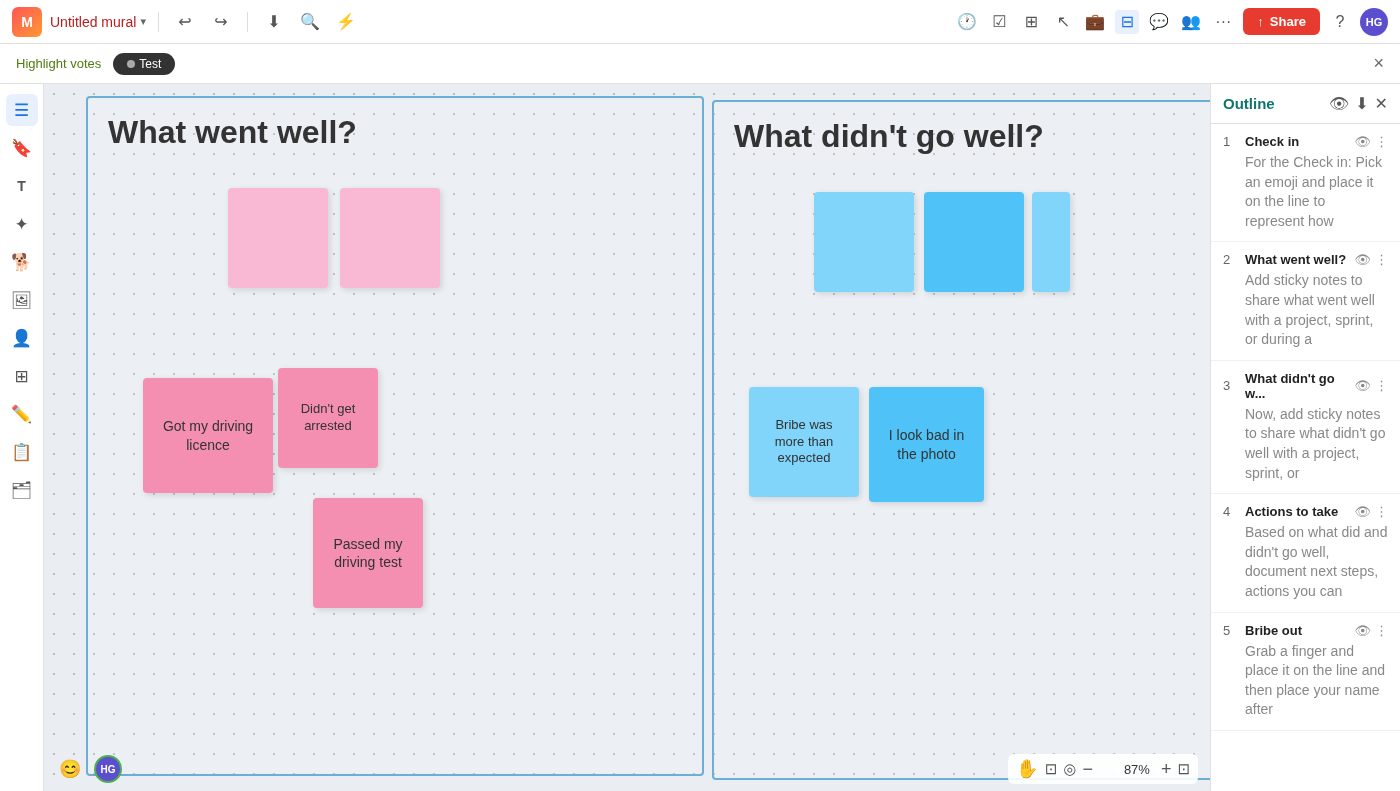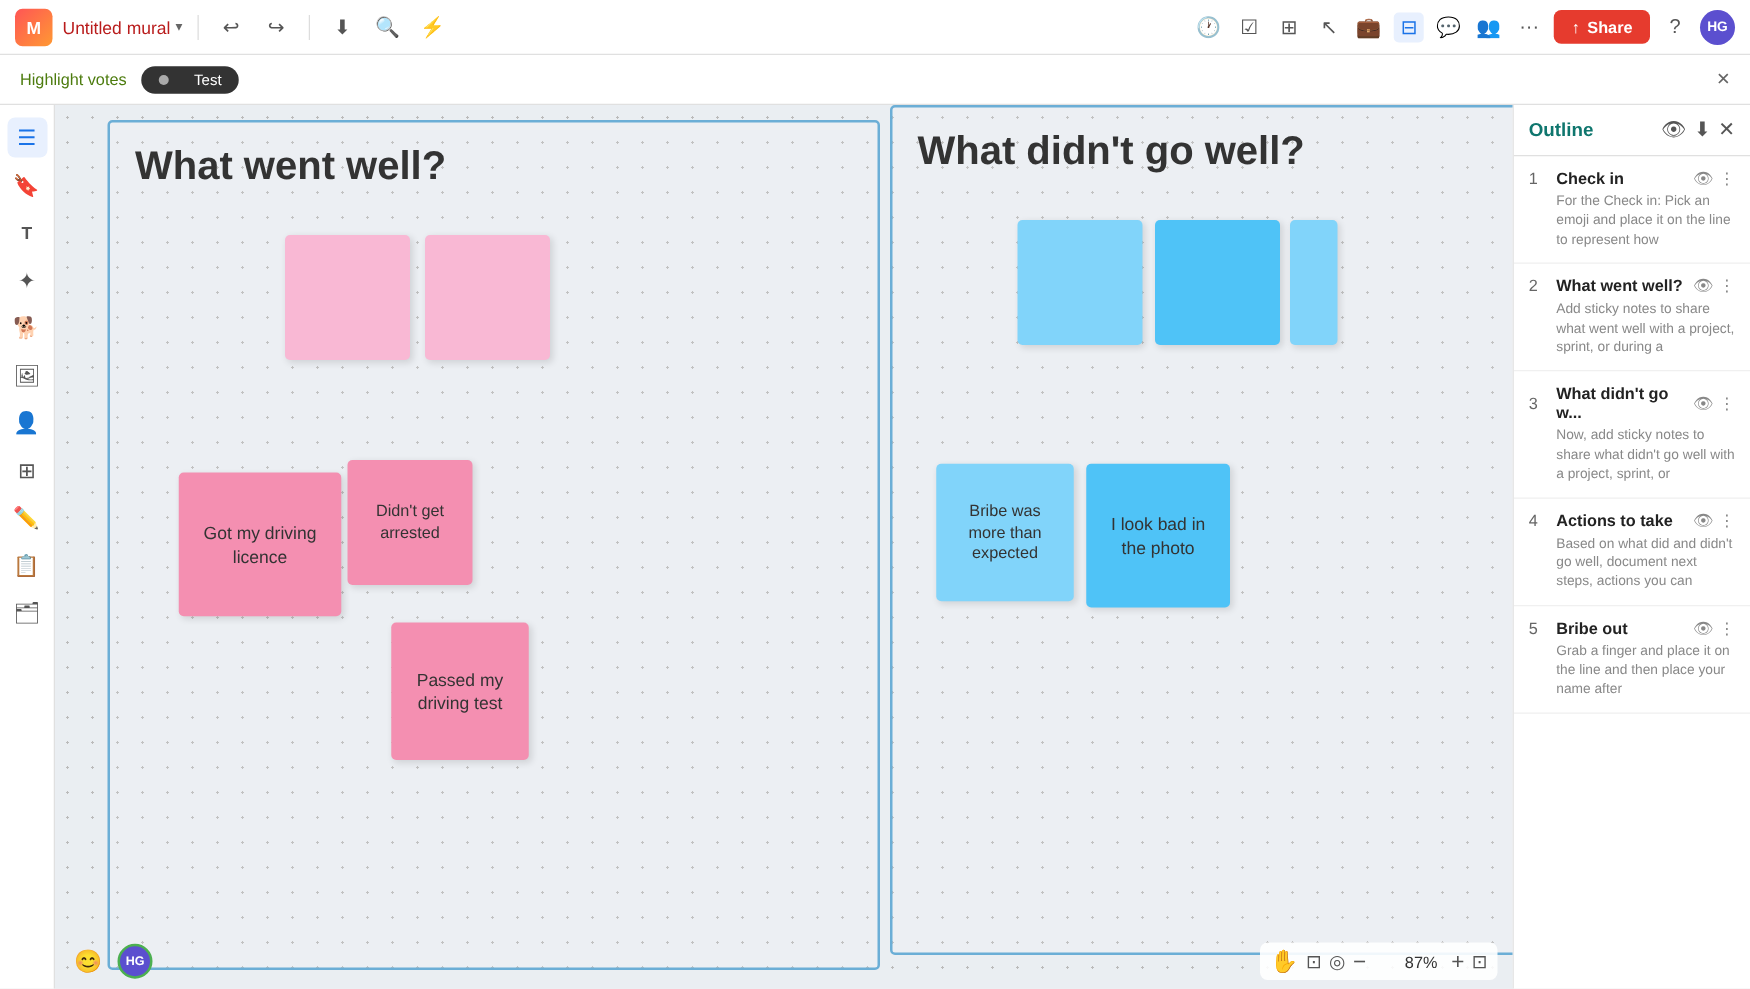--- a/index.html
+++ b/index.html
@@ -77,21 +77,21 @@
     }
     .highlight-label { font-size: 13px; color: #4d7c0f; font-weight: 500; }
     .test-toggle {
       background: #333;
       color: white;
       border: none;
       border-radius: 20px;
       padding: 4px 14px;
       font-size: 12px;
       cursor: pointer;
-      display: flex; align-items: center; gap: 20px;
+      display: flex; align-items: center; gap: 4px;
     }
     .close-btn {
       margin-left: auto;
       background: none; border: none;
       font-size: 18px; color: #666; cursor: pointer;
     }
 
     
     #main {
       display: flex;
@@ -135,21 +135,21 @@
       position: absolute;
       border: 2px solid #6baed6;
       border-radius: 4px;
       background: rgba(255,255,255,0.1);
     }
     #section-well {
       left: 42px; top: 12px;
       width: 618px; height: 680px;
     }
     #section-bad {
-      left: 668px; top: 0;
+      left: 668px; top: 16px;
       width: 510px; height: 680px;
     }
 
     .section-title {
       font-size: 32px;
       font-weight: 700;
       color: #333;
       padding: 16px 20px 0;
     }
 
@@ -248,21 +248,21 @@
       border-bottom: 1px solid #f0f0f0;
       cursor: pointer;
     }
     .outline-item-header {
       display: flex; align-items: center; gap: 6px; margin-bottom: 4px;
     }
     .outline-num { font-size: 13px; color: #666; min-width: 16px; }
     .outline-name { font-size: 13px; font-weight: 600; color: #222; flex: 1; }
     .outline-icons { display: flex; gap: 4px; }
     .outline-icon-sm { font-size: 13px; color: #888; cursor: pointer; }
-    .outline-desc { font-size: 11px; color: #888; line-height: 1.4; padding-left: 22px; }
+    .outline-desc { font-size: 14px; color: #888; line-height: 1.4; padding-left: 22px; }
   </style>
 </head>
 <body>
 
 <div id="topbar">
   <div class="logo-icon">
     <span>M</span>
   </div>
   <div class="title-group">
     <span style="font-size:14px;font-weight:500;color:#b91c1c;">Untitled mural</span>

